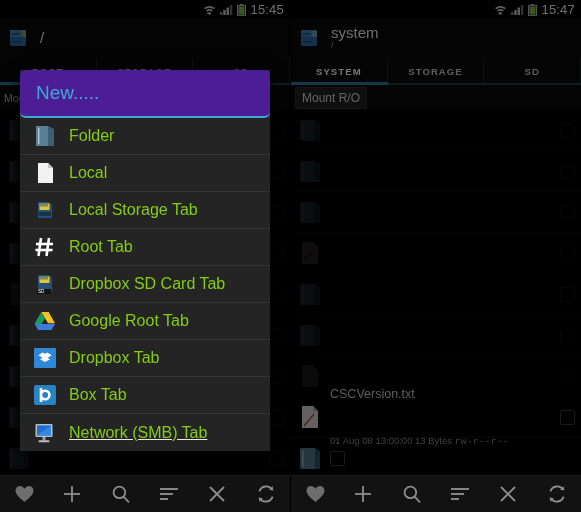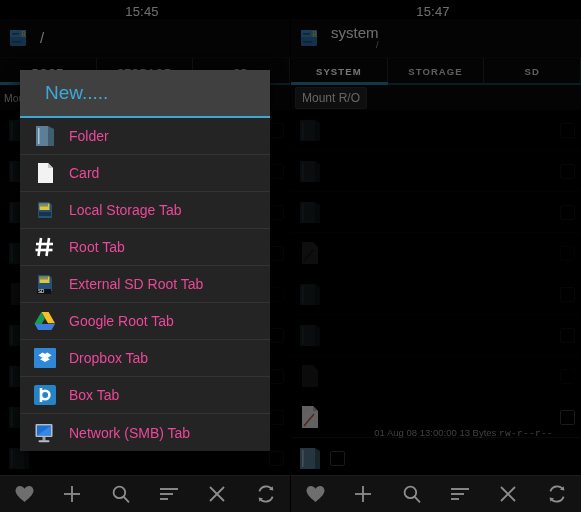--- a/index.html
+++ b/index.html
@@ -1,25 +1,25 @@
 <!DOCTYPE html>
 <html><head>
 <meta charset="utf-8">
 <style>
   * { margin:0; padding:0; box-sizing:border-box; }
   html,body { width:581px; height:512px; background:#000; overflow:hidden; }
   body { font-family:"Liberation Sans", sans-serif; color:#e8e8e8; }
 
   .screens { display:flex; width:581px; height:512px; }
   .phone { position:relative; width:290px; height:512px; background:#000; overflow:hidden; }
-  .phone.right { width:291px; border-left:1px solid #000;text-align:right; }
+  .phone.right { width:291px; border-left:1px solid #000; }
 
   
   .statusbar { height:19px; background:#000; display:flex; align-items:center;
-    justify-content:flex-end; padding-right:6px; gap:4px;flex-direction:column; }
+    justify-content:flex-end; padding-right:6px; gap:4px; }
   .sb-clock { font-size:13px; color:#f2f2f2; letter-spacing:.2px; }
   .ic-wifi { width:13px; height:12px; position:relative; }
   .ic-wifi svg, .ic-sig svg, .ic-batt svg { display:block; }
 
   
   .actionbar { height:39px; background:#0a0a0a; display:flex; align-items:center;
     padding:0 8px; gap:8px; border-bottom:1px solid #101010; }
   .appicon { width:24px; height:24px; flex:0 0 24px; }
   .ab-titles { display:flex; flex-direction:column; justify-content:center; line-height:1.05; }
   .ab-title { font-size:15px; color:#f4f4f4; }
@@ -65,29 +65,29 @@
   .tb { width:32px; height:28px; display:flex; align-items:center; justify-content:center; }
   .tb svg { display:block; }
 
   
   .scrim { position:absolute; inset:0; background:rgba(0,0,0,.55); }
 
   .dialog { position:absolute; background:#2a2a2a; box-shadow:0 2px 14px rgba(0,0,0,.8); }
 
   
   .dlg-new { left:20px; top:70px; width:250px; }
-  .dlg-new-head { height:48px; display:flex; align-items:center; padding:0 25px;
-    background:#404040; border-bottom:2px solid #3aa9d8; }
+  .dlg-new-head { height:48px; display:flex; align-items:center; padding:0 16px;
+    background:#4c1d95; border-bottom:2px solid #3aa9d8;border-radius:6px; }
   .dlg-new-title { font-size:19px; color:#3ca9d8; }
   .menu-item { height:37px; display:flex; align-items:center; gap:12px; padding:0 12px;
     border-bottom:1px solid #333333; background:#242424; }
-  .menu-item:last-child { border-bottom:none; }
+  .menu-item:last-child { border-bottom:none;text-decoration:underline; }
   .mi-ico { width:25px; height:26px; flex:0 0 25px; display:flex; align-items:center;
     justify-content:center; }
-  .mi-label { font-size:14px; color:#ec4899; }
+  .mi-label { font-size:16px; color:#84cc16; }
 </style>
 </head>
 <body>
 
 <div class="screens">
 
   <div class="phone left">
 
     <div class="statusbar">
       <span class="ic-wifi">
@@ -267,21 +267,21 @@
         <span class="mi-label">Folder</span>
       </div>
 
       <div class="menu-item">
         <span class="mi-ico">
           <svg width="22" height="24" viewBox="0 0 22 24">
             <path d="M4 2 L14 2 L19 7 L19 22 L4 22 Z" fill="#f2f2f2"></path>
             <path d="M14 2 L19 7 L14 7 Z" fill="#c8c8c8"></path>
           </svg>
         </span>
-        <span class="mi-label">Card</span>
+        <span class="mi-label">Local</span>
       </div>
 
       <div class="menu-item">
         <span class="mi-ico">
           <svg width="22" height="24" viewBox="0 0 22 24">
             <path d="M4 4 L15 4 L18 7 L18 20 L4 20 Z" fill="#25507a"></path>
             <rect x="5.5" y="5.5" width="10" height="6.5" fill="#e0c43a"></rect>
             <g fill="#25507a">
               <rect x="6.5" y="5.5" width="1" height="3"></rect>
               <rect x="8.5" y="5.5" width="1" height="3"></rect>
@@ -316,21 +316,21 @@
             <g fill="#25507a">
               <rect x="6.5" y="4.5" width="1" height="3"></rect>
               <rect x="8.5" y="4.5" width="1" height="3"></rect>
               <rect x="10.5" y="4.5" width="1" height="3"></rect>
               <rect x="12.5" y="4.5" width="1" height="3"></rect>
             </g>
             <rect x="3" y="17" width="14" height="5" fill="#111111"></rect>
             <text x="4" y="21.2" font-size="4.6" fill="#ffffff" font-family="Liberation Sans, sans-serif">SD</text>
           </svg>
         </span>
-        <span class="mi-label">External SD Root Tab</span>
+        <span class="mi-label">Dropbox SD Card Tab</span>
       </div>
 
       <div class="menu-item">
         <span class="mi-ico">
           <svg width="24" height="22" viewBox="0 0 24 22">
             <path d="M8.4 2 L15.6 2 L22 13.2 L15 13.2 Z" fill="#f6c026"></path>
             <path d="M8.4 2 L1.6 13.6 L5.2 20 L12 8.2 Z" fill="#1a9b55"></path>
             <path d="M1.9 14 L22 14 L18.5 20 L5.4 20 Z" fill="#3b7ddd"></path>
           </svg>
         </span>
@@ -566,20 +566,21 @@
 
       <div class="frow">
         <span class="fico">
           <svg width="26" height="28" viewBox="0 0 26 28">
             <path d="M5 3 L16 3 L21 8 L21 25 L5 25 Z" fill="#d8d8d8"></path>
             <path d="M16 3 L21 8 L16 8 Z" fill="#a9a9a9"></path>
             <line x1="7" y1="23" x2="17" y2="11" stroke="#b04a2e" stroke-width="1.3"></line>
           </svg>
         </span>
         <span class="fmeta">
+          <span class="fname">CSCVersion.txt</span>
           <span class="fsub">
             <span>01 Aug 08 13:00:00</span>
             <span>13 Bytes</span>
             <span class="perm">rw-r--r--</span>
           </span>
         </span>
         <span class="fcheck"></span>
       </div>
 
       <div class="frow">

